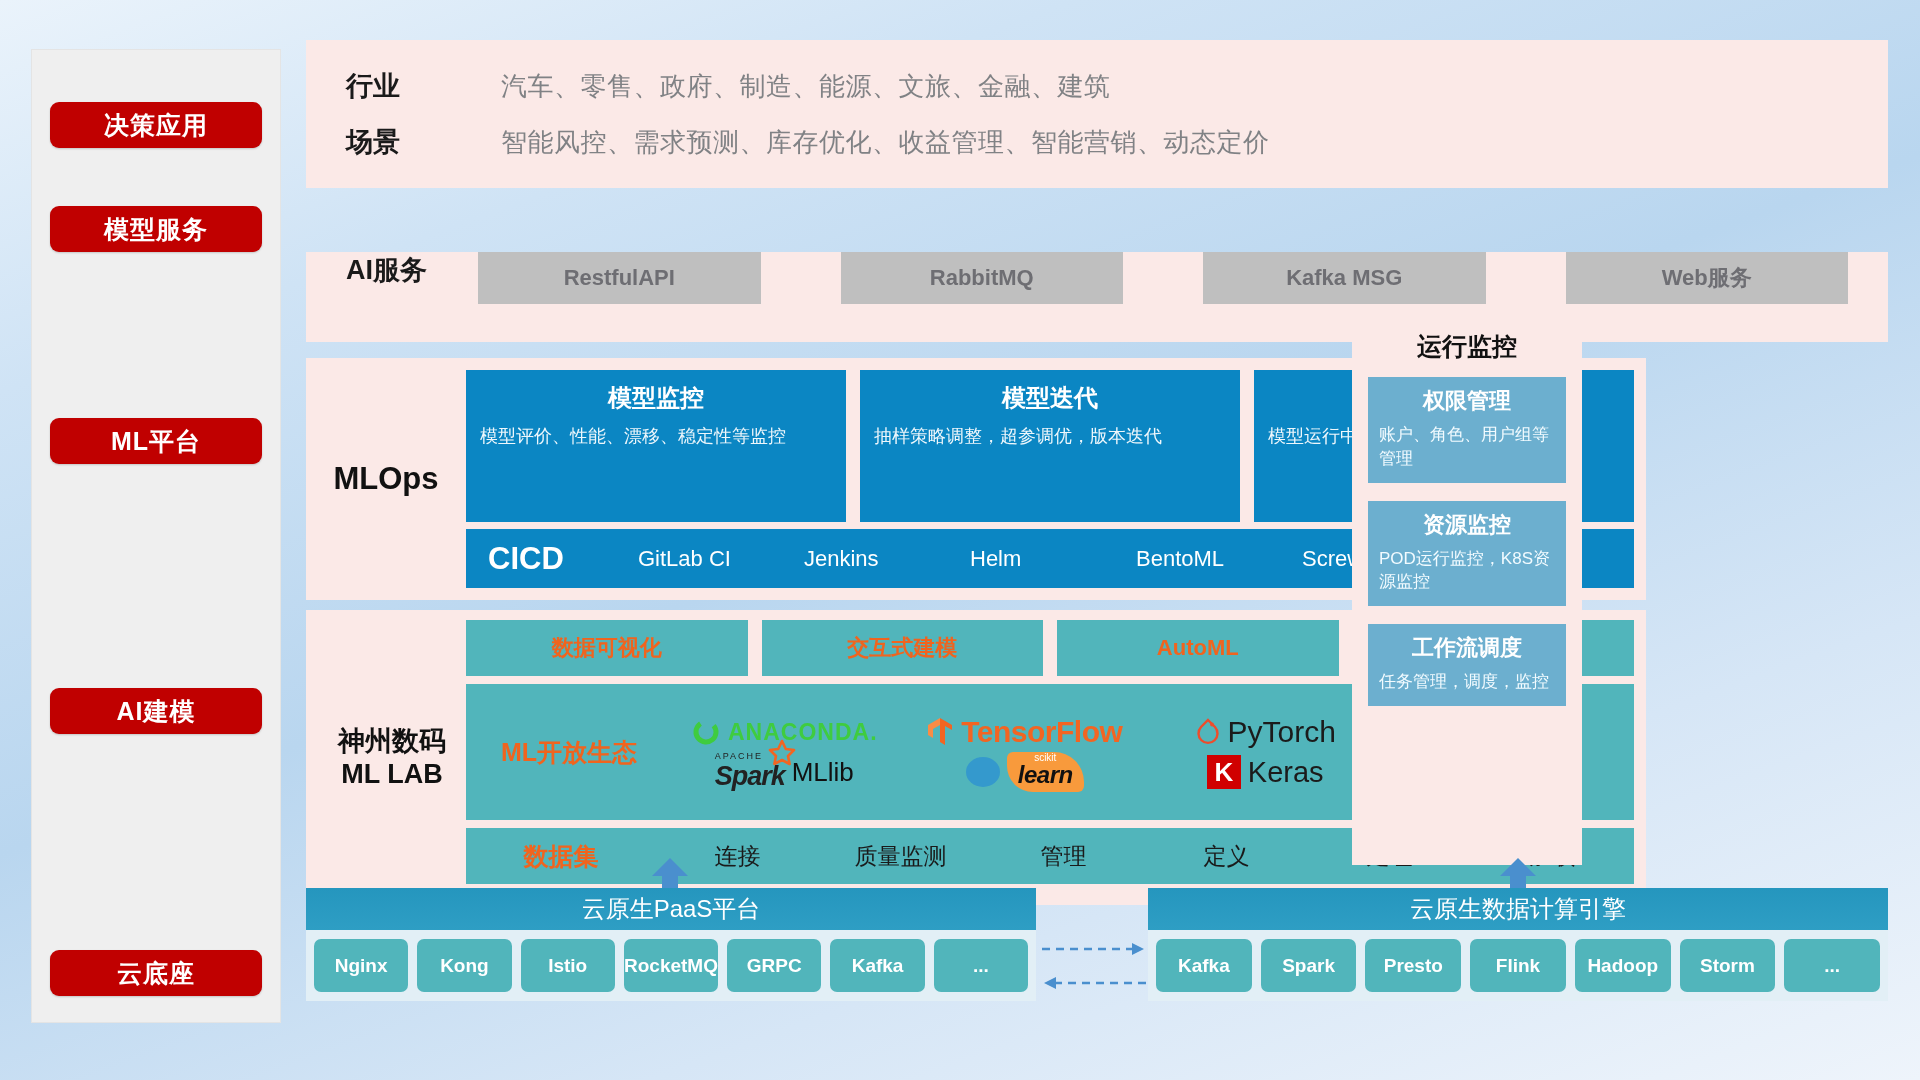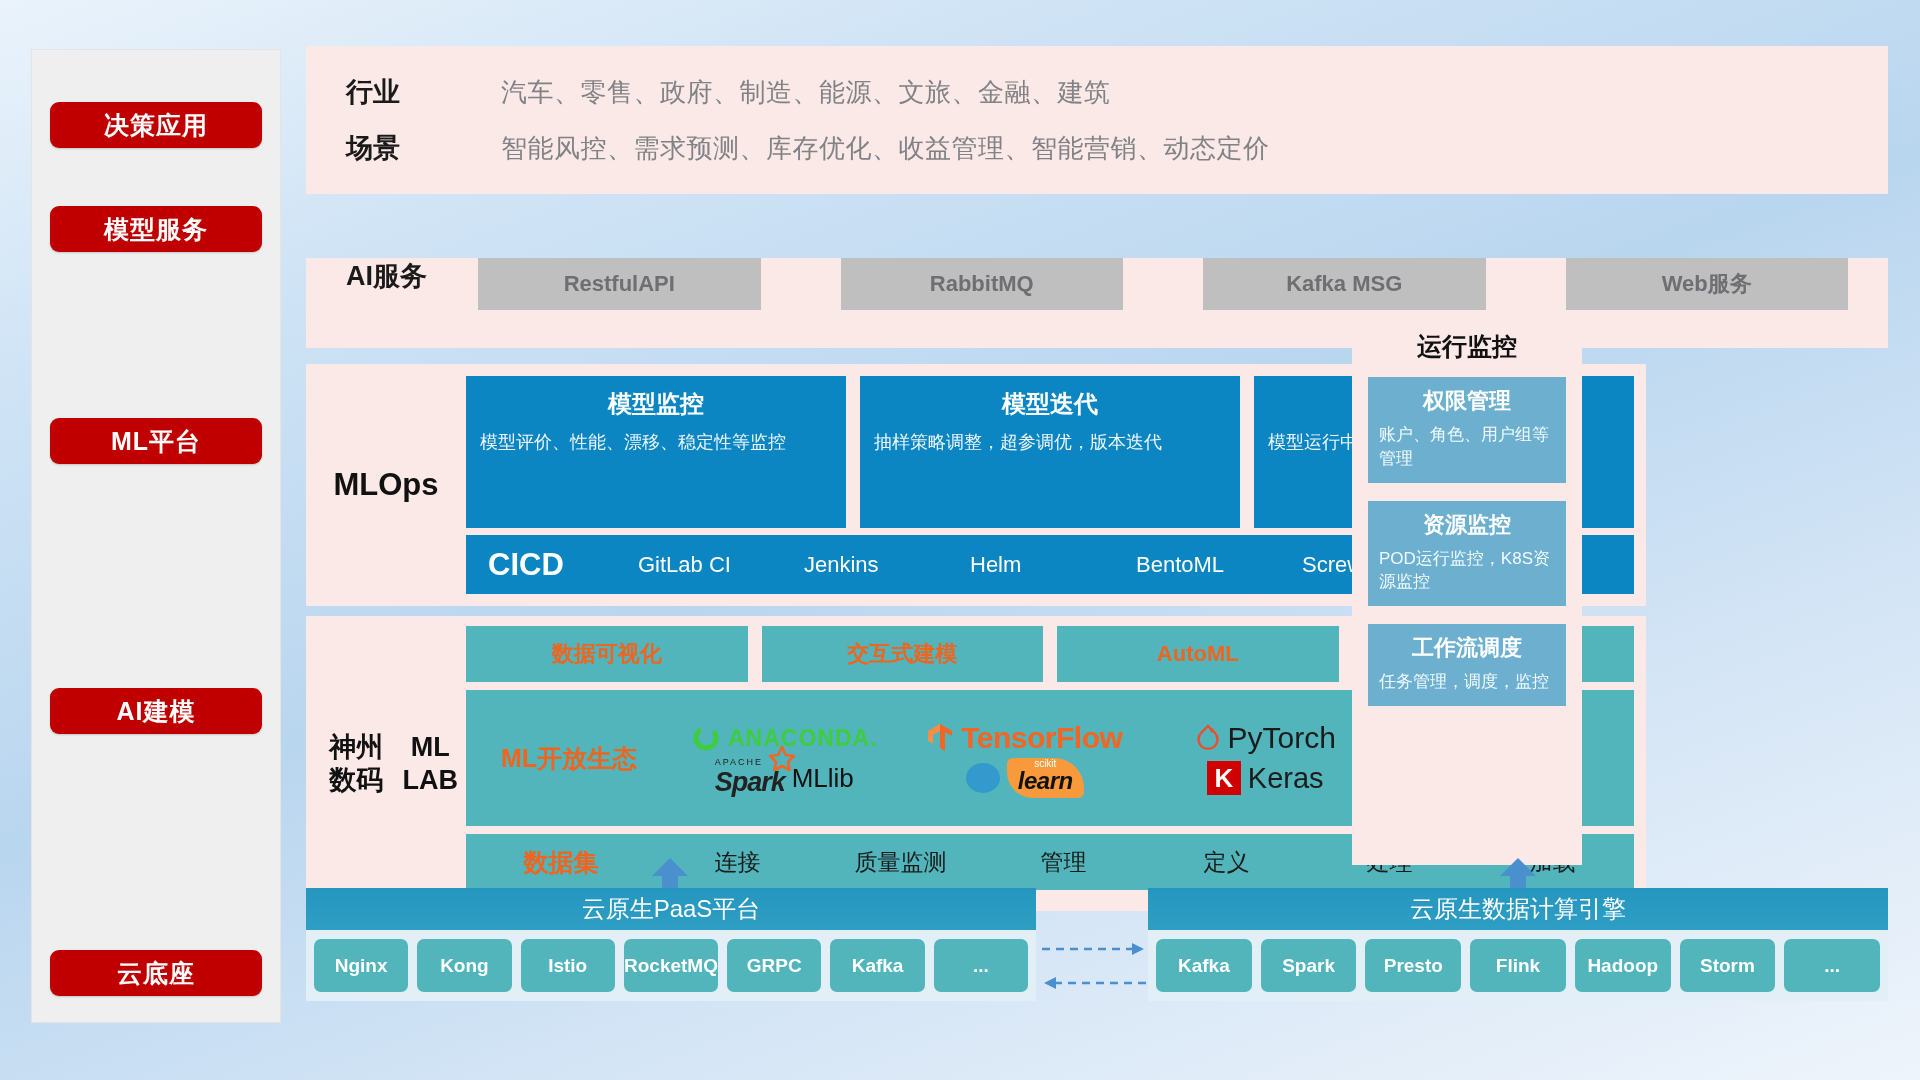--- a/index.html
+++ b/index.html
@@ -21,21 +21,21 @@
   .rail-btn {
     position: absolute; left: 18px; width: 212px; height: 46px;
     background: #c00000; border-radius: 9px;
     color: #fff; font-weight: bold; font-size: 25px;
     display: flex; align-items: center; justify-content: center;
     letter-spacing: 1px;
     box-shadow: 0 1px 2px rgba(0,0,0,.18);
   }
 
   
-  .main { position: absolute; left: 306px; top: 46px; width: 1582px; height: 972px; }
+  .main { position: absolute; left: 306px; top: 40px; width: 1582px; height: 972px; }
 
   .band { position: absolute; left: 0; background: #fbe9e7; }
 
   
   .row-industry { top: 0; width: 1582px; height: 148px; display: flex; align-items: center; }
   .ind-table { display: flex; flex-direction: column; gap: 20px; padding-left: 40px; width: 100%; }
   .ind-line { display: flex; align-items: center; }
   .ind-key {
     font-size: 27px; font-weight: bold; color: #1a1a1a; width: 132px; flex: none;
   }
@@ -71,21 +71,21 @@
   .cicd-title { color: #fff; font-size: 31px; font-weight: bold; width: 150px; flex: none; }
   .cicd-items { display: flex; flex: 1; }
   .cicd-item {
     flex: 1; color: #fff; font-size: 22px; white-space: normal;
     line-height: 1.0; word-break: break-all; padding-right: 6px;
   }
 
   
   .row-lab { top: 570px; width: 1340px; height: 295px; display: flex; }
   .lab-key {
-    width: 160px; flex: none; display: flex; 
+    width: 160px; flex: none; display: flex; flex-direction: column;
     align-items: center; justify-content: center;
     font-size: 27px; font-weight: bold; color: #111; line-height: 1.22; text-align: center; padding-left: 12px;
   }
   .lab-right { flex: 1; display: flex; flex-direction: column; padding: 10px 12px 10px 0; gap: 8px; }
   .lab-tools { display: flex; gap: 14px; height: 56px; }
   .lab-tool {
     flex: 1; background: #51b5bb; color: #f0641e; font-weight: bold; font-size: 22px;
     display: flex; align-items: center; justify-content: center;
   }
   .lab-eco { background: #51b5bb; height: 136px; display: flex; align-items: center; padding: 0 8px; }

